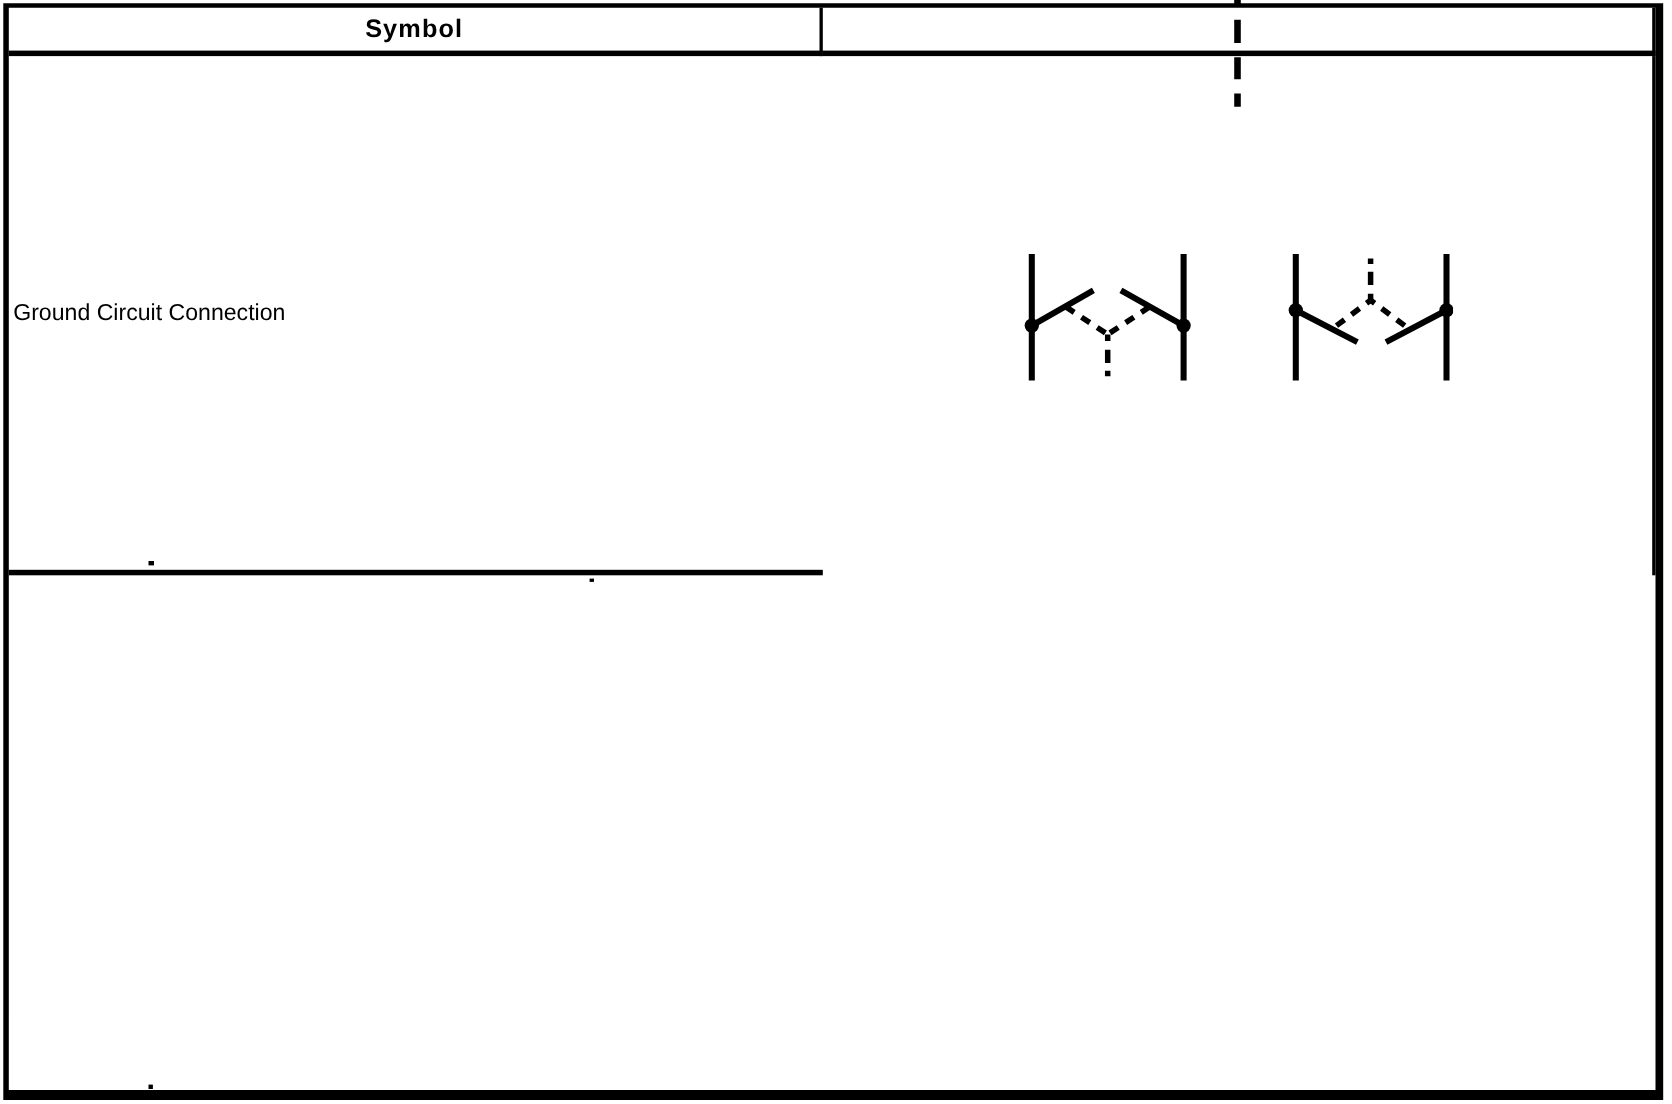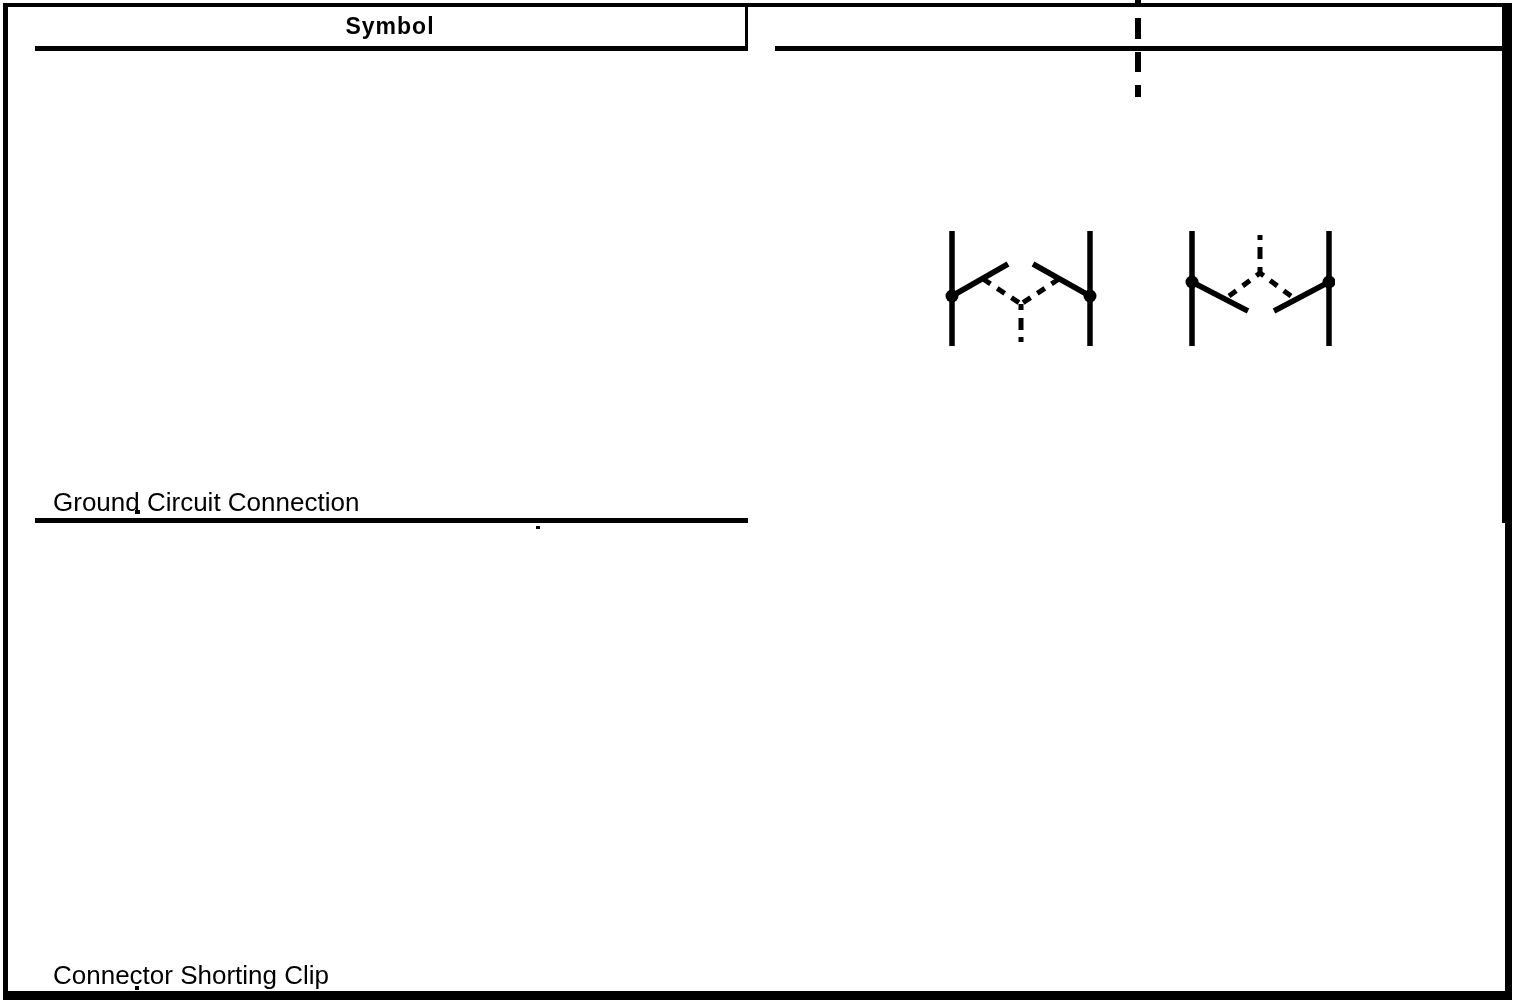--- a/index.html
+++ b/index.html
@@ -28,43 +28,42 @@
     border-width: 4px 7px 9px 5px;
     display: grid;
     grid-template-columns: 740px 1fr;
     grid-template-rows: 44px 472px 1fr;
   }
   .cell {
     box-sizing: border-box;
     display: flex;
     min-width: 0;
     min-height: 0;
-    margin-left: 27px;
   }
   .sym-col {
     border-right: 3px solid #000000;
   }
   .rule {
     border-bottom: 5px solid #000000;
   }
   .header-cell {
     align-items: center;
     justify-content: center;
     font-weight: bold;
     font-size: 23px;
     letter-spacing: 1px;
   }
   .symbol-cell {
     align-items: center;
     justify-content: center;
   }
   .desc-cell {
-    align-items: flex-end;
-    padding-left: 18px;
-    font-size: 26px;
+    align-items: center;
+    padding-left: 4px;
+    font-size: 21px;
   }
   .symbol-svg line,
   .symbol-svg rect,
   .symbol-svg circle {
     stroke-linecap: butt;
   }
   .speck {
     position: absolute;
     background: #000000;
   }
@@ -115,23 +114,20 @@
           <circle cx="249" cy="56" r="6.5" fill="#000000"></circle>
           <circle cx="386" cy="56" r="6.5" fill="#000000"></circle>
           <line x1="249" y1="56" x2="305" y2="85" stroke="#000000" stroke-width="5.5"></line>
           <line x1="386" y1="56" x2="331" y2="85" stroke="#000000" stroke-width="5.5"></line>
           <line x1="286" y1="70" x2="317" y2="47" stroke="#000000" stroke-width="5" stroke-dasharray="9 8"></line>
           <line x1="348" y1="70" x2="317" y2="47" stroke="#000000" stroke-width="5" stroke-dasharray="9 8"></line>
           <line x1="317" y1="47" x2="317" y2="9" stroke="#000000" stroke-width="5" stroke-dasharray="6 8 12 7 12 7"></line>
         </g>
       </svg>
     </div>
-    <div class="cell desc-cell">
-      <span>Connector Shorting Clip</span>
-    </div>
 
   </div>
 
   <div class="speck speck-1"></div>
   <div class="speck speck-2"></div>
   <div class="speck speck-3"></div>
 
 </div>
 
 </body></html>

